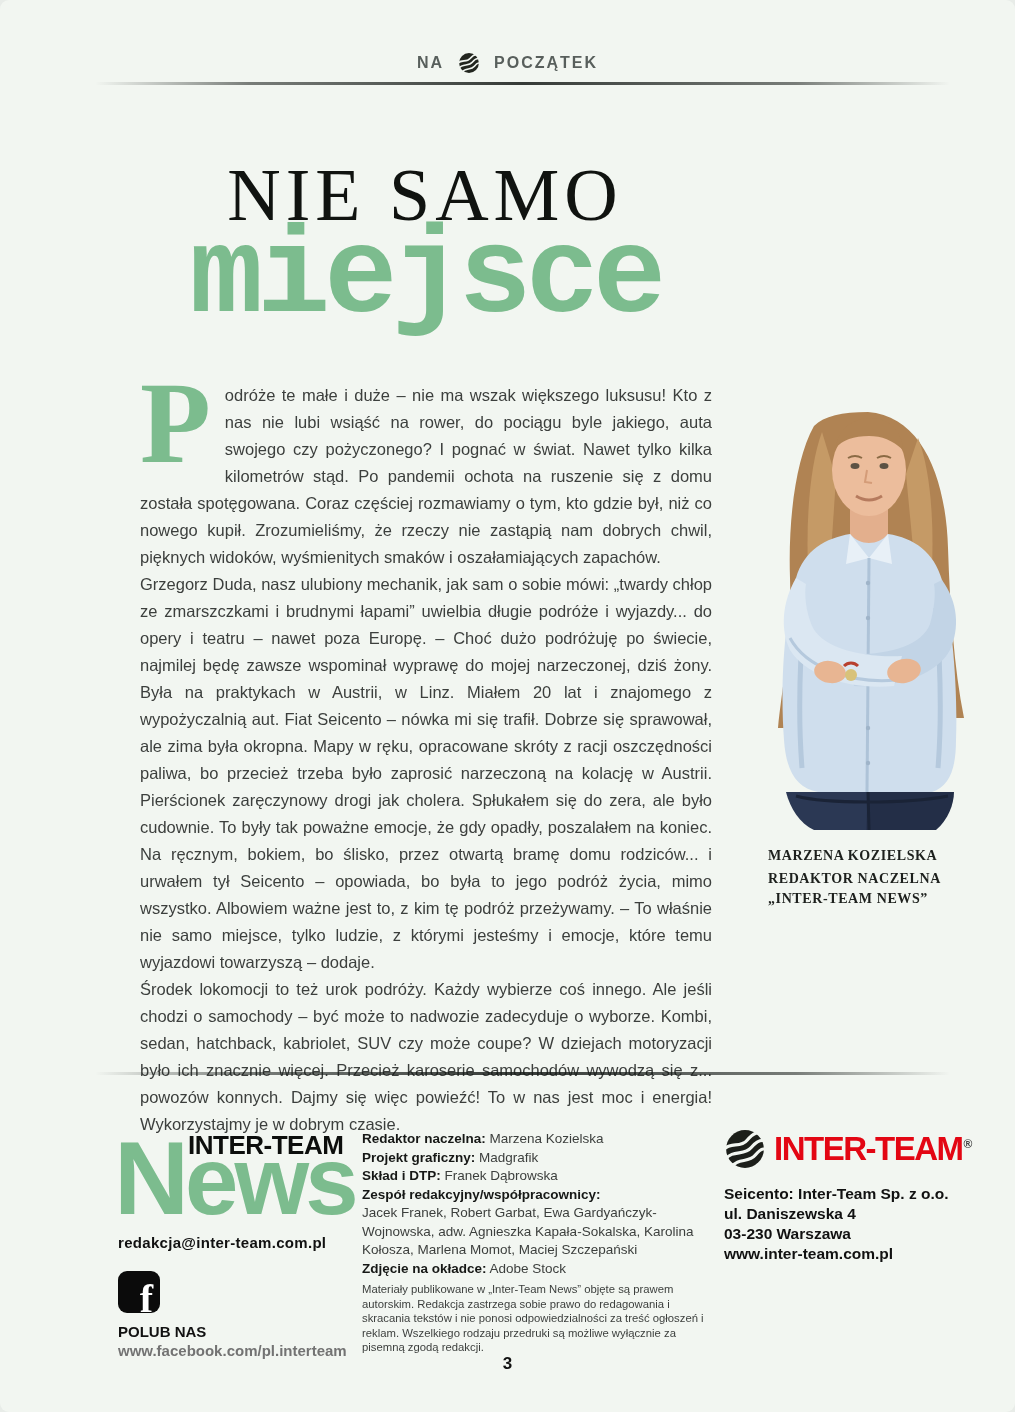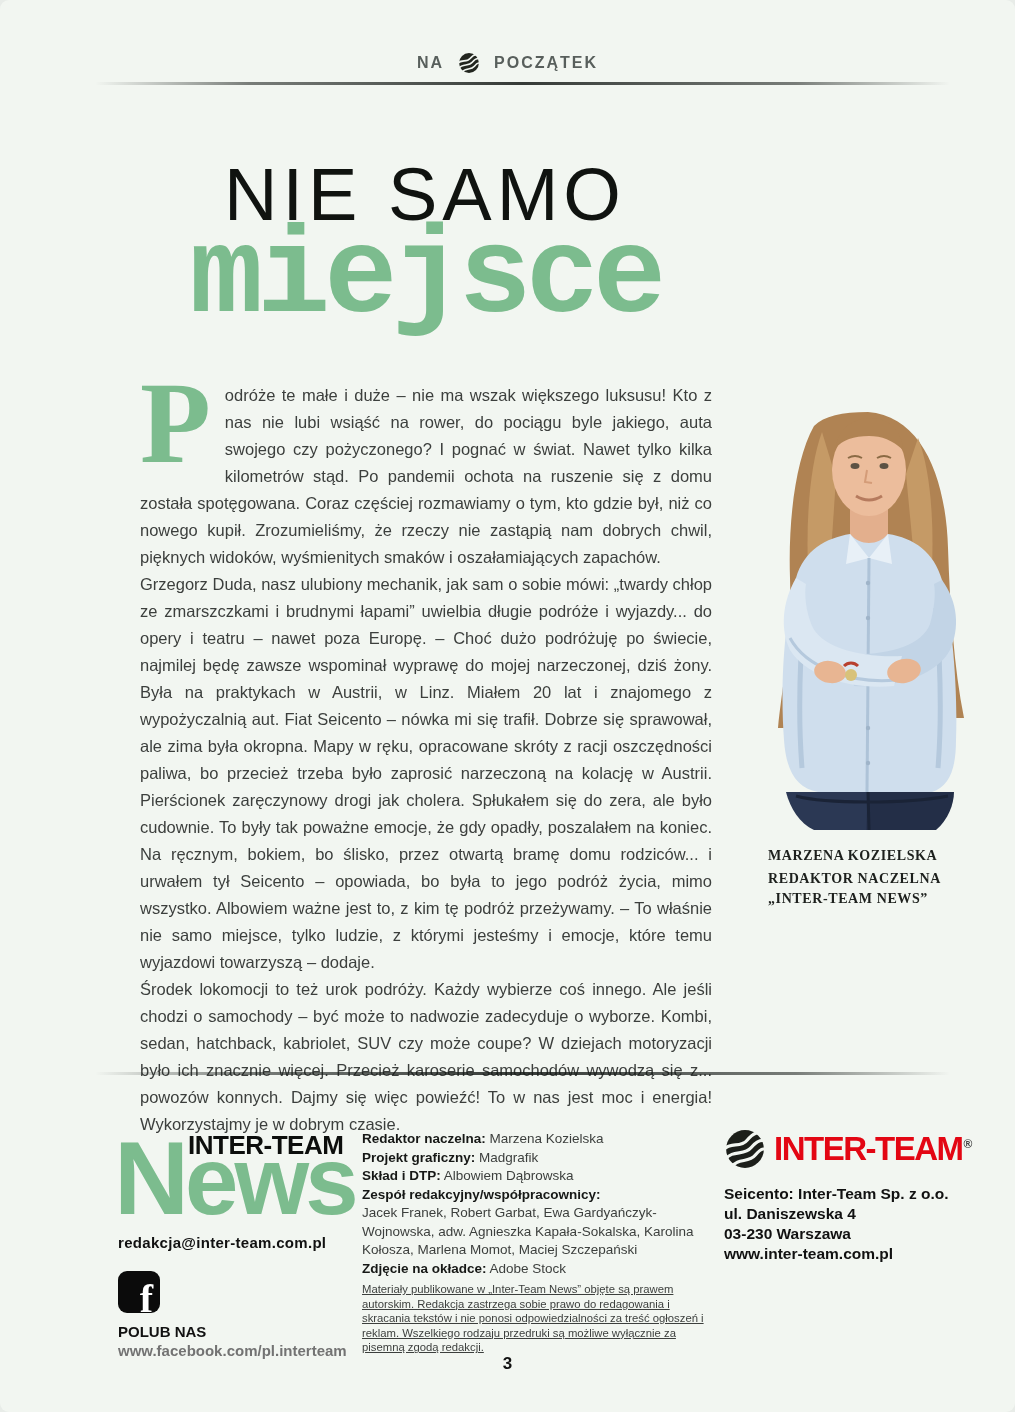--- a/index.html
+++ b/index.html
@@ -27,21 +27,21 @@
       rgba(20,25,22,0) 0%, rgba(20,25,22,0.55) 18%,
       rgba(20,25,22,0.85) 50%, rgba(20,25,22,0.55) 82%, rgba(20,25,22,0) 100%);
     border-radius: 2px;
   }
   .rule-top { top: 82px; }
   .rule-bottom { top: 1072px; }
 
   
   .title-block { position: absolute; top: 158px; left: 140px; width: 570px; text-align: center; }
   .title-line1 {
-    font-family: Liberation Sans, sans-serif;
+    font-family: Liberation Serif, serif;
     font-weight: 400; font-size: 74px; letter-spacing: 5px;
     color: #101310; line-height: 1;
   }
   .title-line2 {
     display: block; margin-top: -14px;
     font-family: Liberation Mono, monospace;
     font-weight: bold; font-size: 122px; letter-spacing: -6px;
     color: #7cbc8e; line-height: 1;
   }
 
@@ -96,21 +96,21 @@
   .fb-icon span {
     position: absolute; right: 7px; bottom: -9px;
     color: #fff; font-weight: bold; font-size: 40px;
     font-family: "Liberation Serif", serif;
   }
   .fb-label { margin-top: 10px; font-weight: bold; font-size: 15px; color: #111; }
   .fb-url { margin-top: 2px; font-weight: bold; font-size: 15px; color: #737373; }
 
   .footer-mid { position: absolute; left: 362px; top: 1130px; width: 345px; font-size: 13.5px; color: #3c3f3d; line-height: 18.5px; }
   .credit-label { font-weight: bold; color: #161816; }
-  .footer-legal { margin-top: 4px; font-size: 11.3px; line-height: 14.6px; color: #3c3f3d; text-decoration: underline; }
+  .footer-legal { margin-top: 4px; font-size: 11.3px; line-height: 14.6px; color: #3c3f3d; }
 
   .footer-right { position: absolute; left: 724px; top: 1128px; width: 250px; }
   .it-logo { display: flex; align-items: center; gap: 8px; }
   .it-logo-text {
     font-size: 33px; font-weight: bold; color: #e30613; letter-spacing: -1.5px;
     font-family: "Liberation Sans", sans-serif; white-space: nowrap;
   }
   .it-reg { font-size: 12px; color: #444; vertical-align: super; font-weight: bold; margin-left: 1px; }
   .publisher { margin-top: 14px; font-weight: bold; font-size: 15.5px; color: #111; line-height: 20px; }
 
@@ -221,21 +221,21 @@
           <span>f</span>
         </div>
       <div class="fb-label">POLUB NAS</div>
       <div class="fb-url">www.facebook.com/pl.interteam</div>
     </div>
   </div>
 
   <div class="footer-mid">
     <div><span class="credit-label">Redaktor naczelna:</span><span> Marzena Kozielska</span></div>
     <div><span class="credit-label">Projekt graficzny:</span><span> Madgrafik</span></div>
-    <div><span class="credit-label">Skład i DTP:</span><span> Albowiem Dąbrowska</span></div>
+    <div><span class="credit-label">Skład i DTP:</span><span> Franek Dąbrowska</span></div>
     <div><span class="credit-label">Zespół redakcyjny/współpracownicy:</span><span></span></div>
     <div><span>Jacek Franek, Robert Garbat, Ewa Gardyańczyk-Wojnowska, adw. Agnieszka Kapała-Sokalska, Karolina Kołosza, Marlena Momot, Maciej Szczepański</span></div>
     <div><span class="credit-label">Zdjęcie na okładce:</span><span> Adobe Stock</span></div>
     <div class="footer-legal">Materiały publikowane w „Inter-Team News” objęte są prawem autorskim. Redakcja zastrzega sobie prawo do redagowania i skracania tekstów i nie ponosi odpowiedzialności za treść ogłoszeń i reklam. Wszelkiego rodzaju przedruki są możliwe wyłącznie za pisemną zgodą redakcji.</div>
   </div>
 
   <div class="footer-right">
     <div class="it-logo">
       <span style="display:inline-flex;">
         <svg width="42" height="42" viewBox="0 0 40 40">

